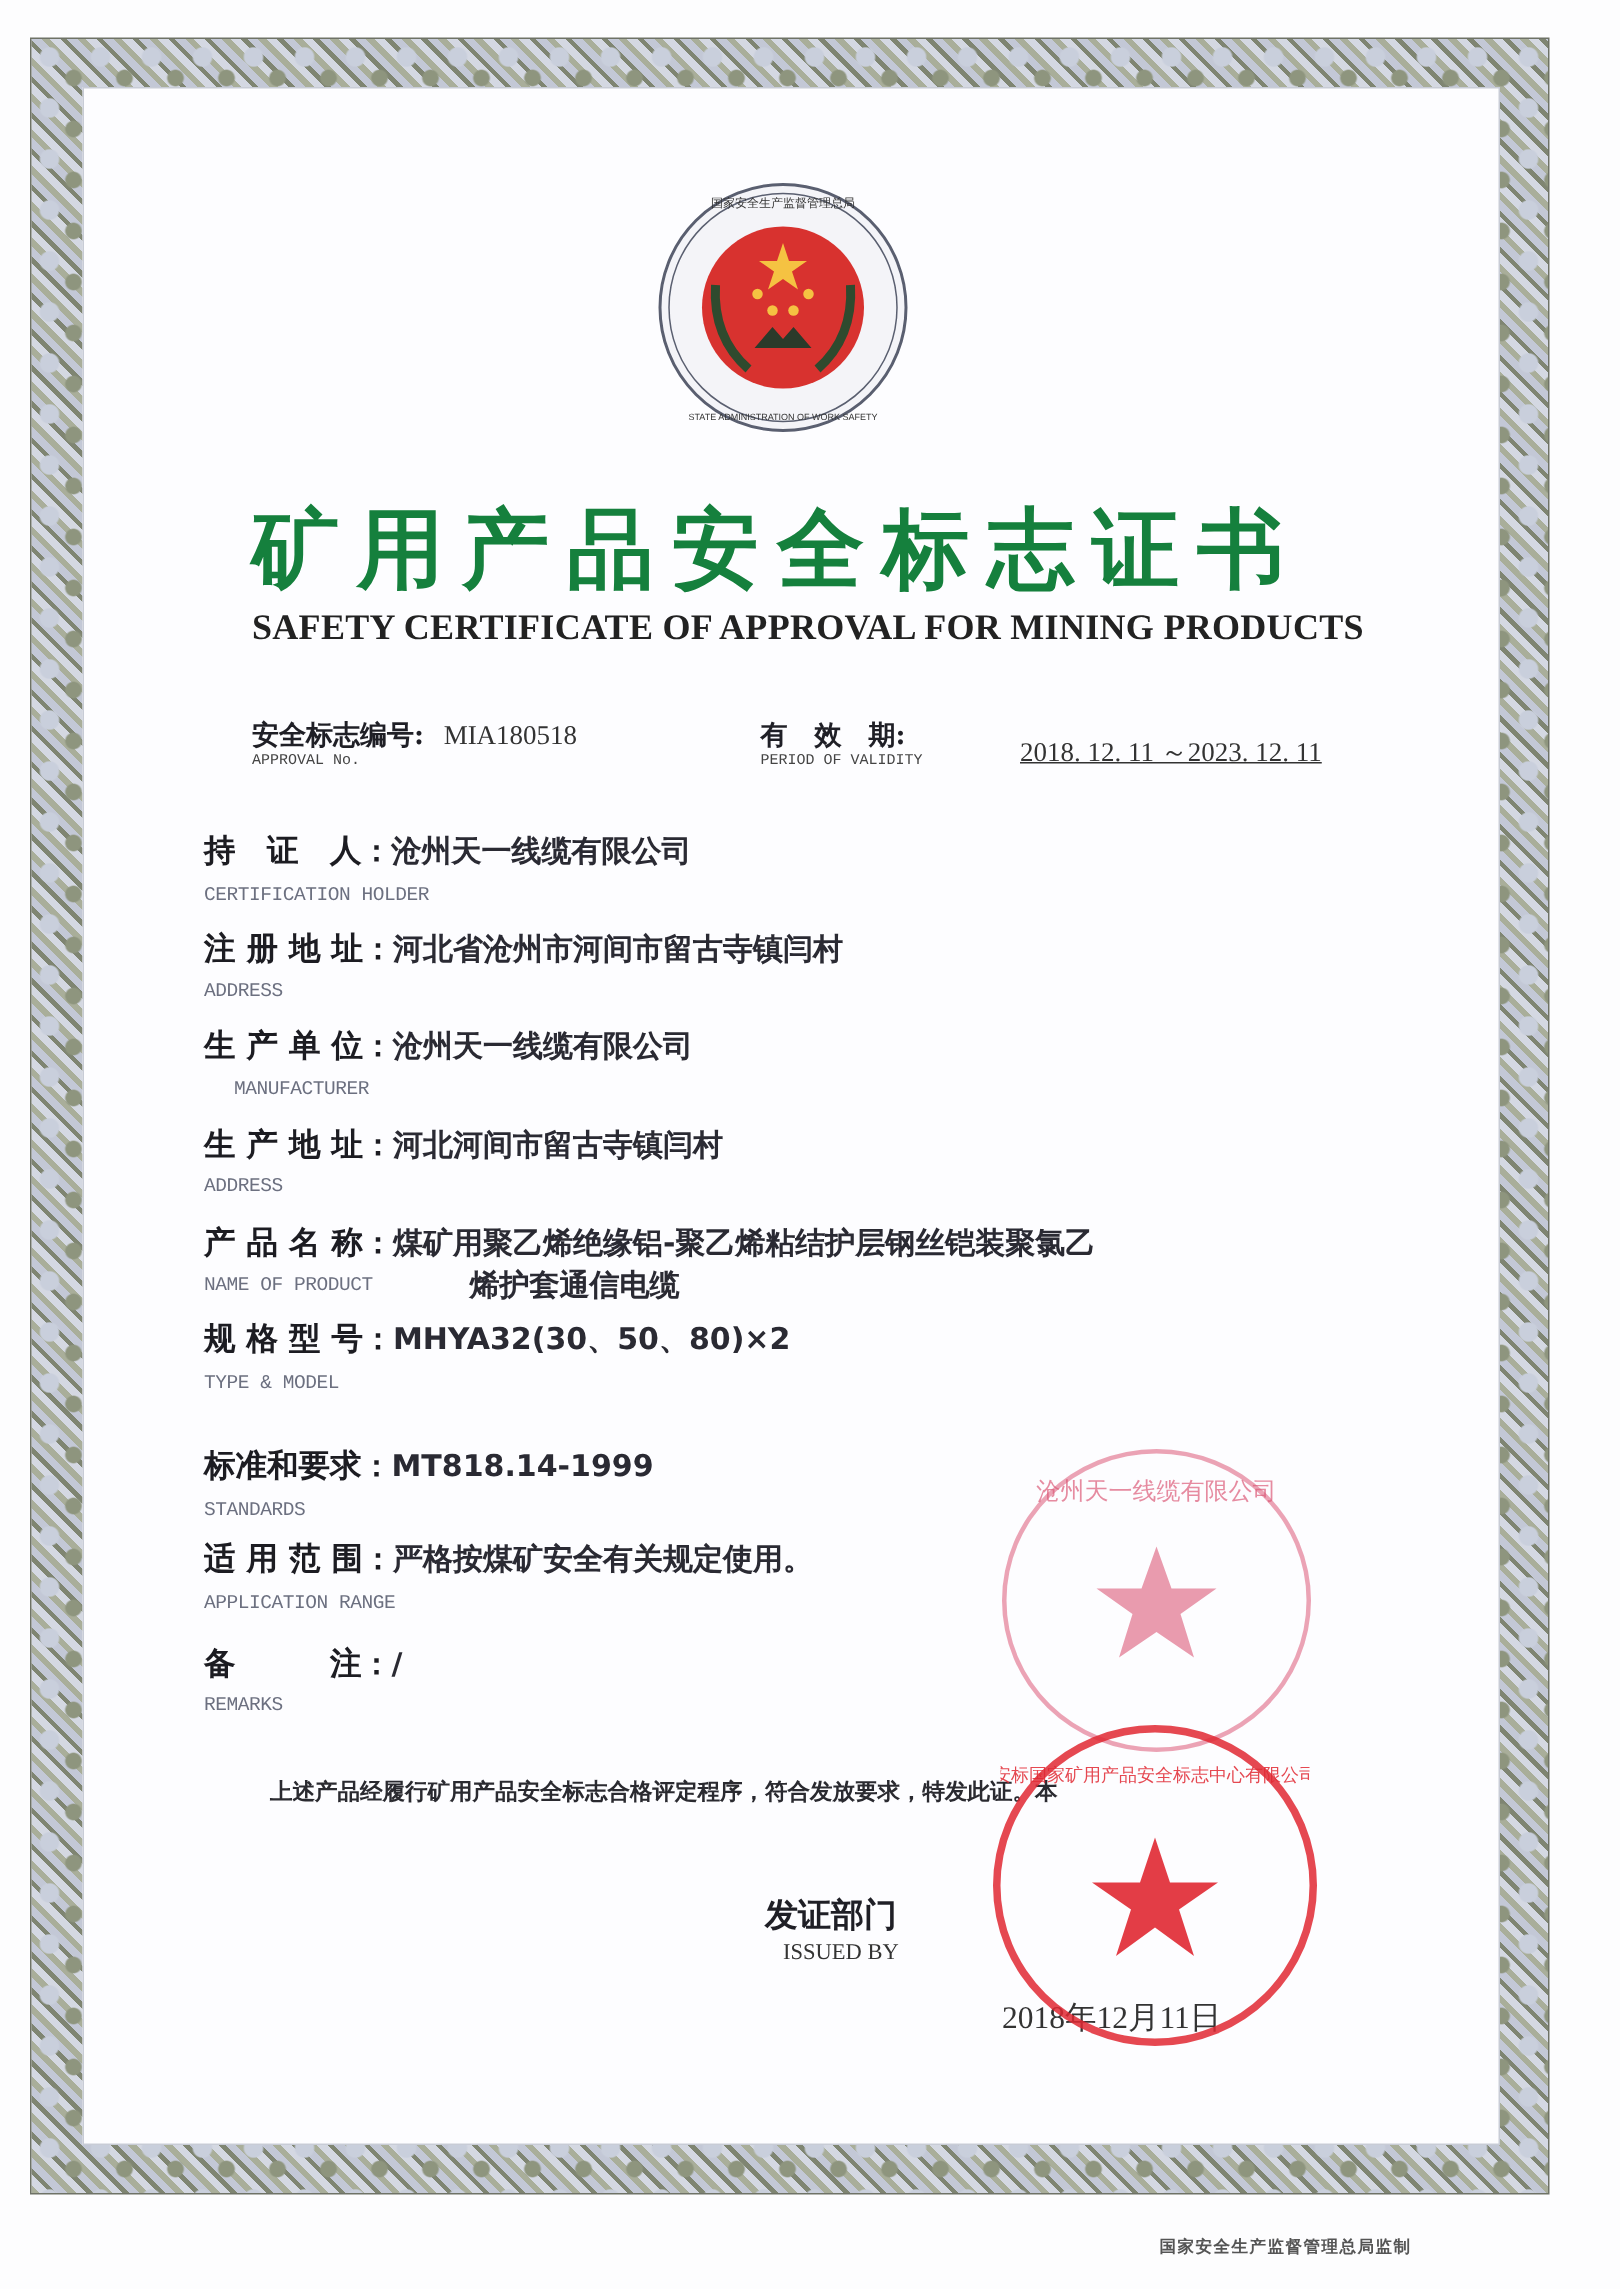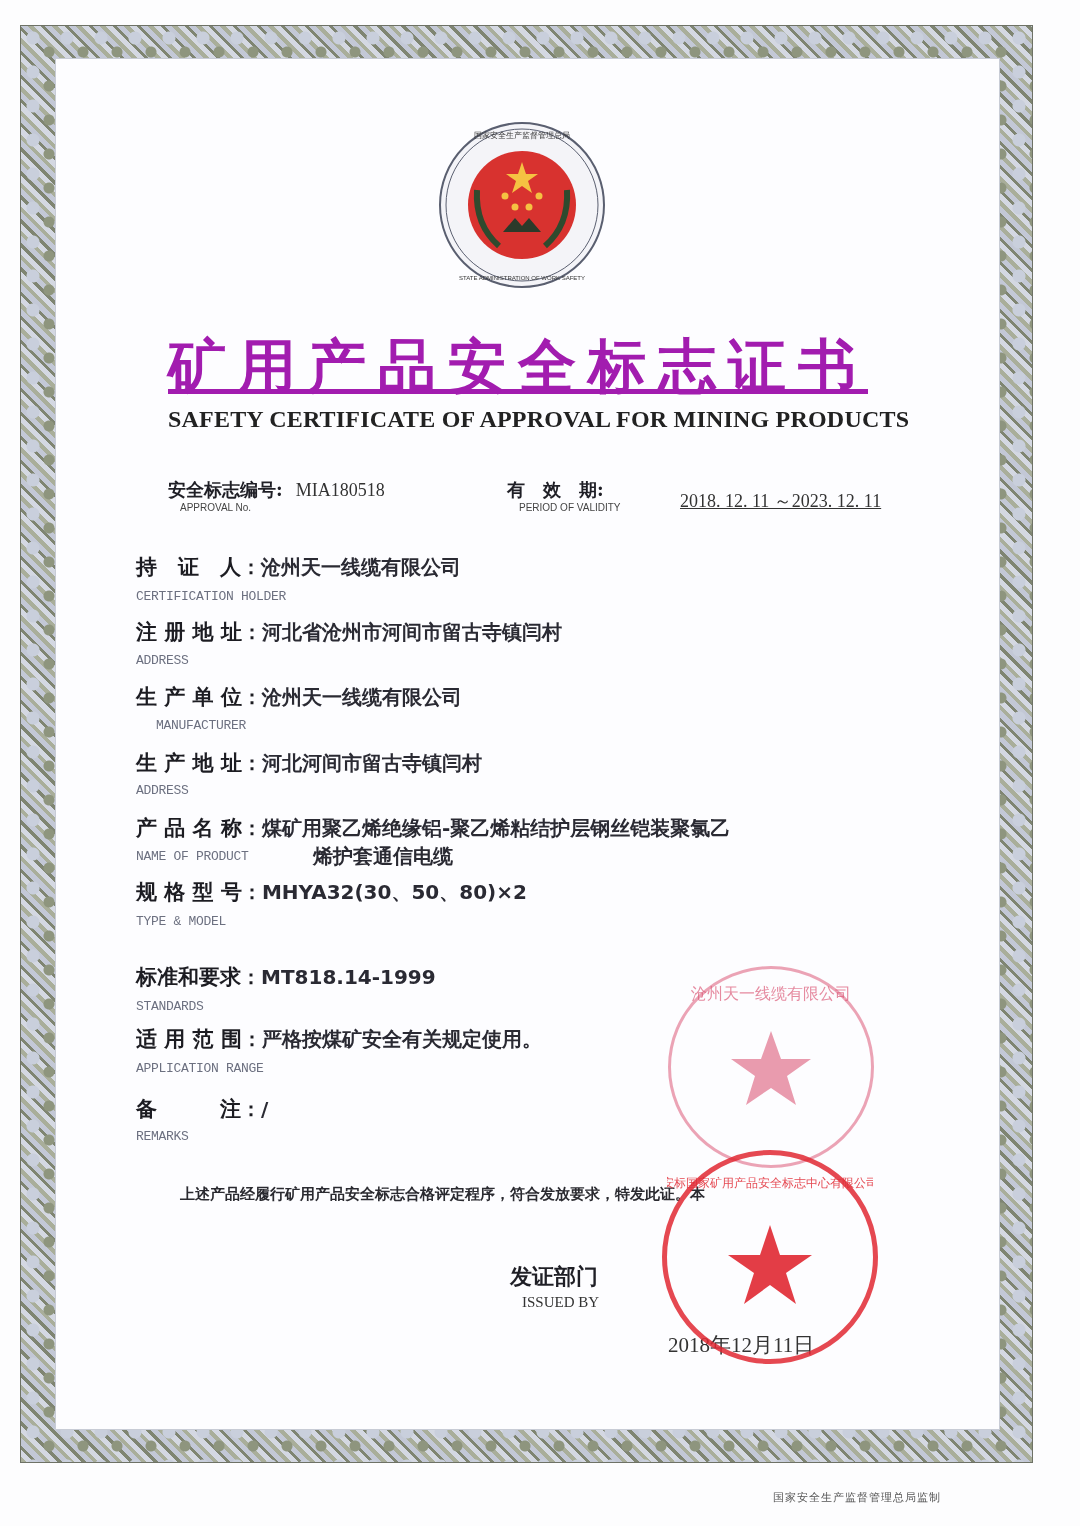--- a/index.html
+++ b/index.html
@@ -6,34 +6,34 @@
   body { width:1080px; height:1526px; background:#fdfdfe; position:relative; overflow:hidden; font-family:"DejaVu Serif", serif; color:#1f1f26; }
   .frame { position:absolute; left:20px; top:25px; width:1013px; height:1438px;
     background:
       radial-gradient(circle at 12px 12px, #c9cfdc 0 6px, transparent 7px) 0 0/34px 34px,
       radial-gradient(circle at 28px 26px, #8e957e 0 5px, transparent 6px) 0 0/34px 34px,
       repeating-linear-gradient(45deg, #a9ae9a 0 4px, #d4d8e2 4px 9px, #7f8572 9px 12px, #c3c8d6 12px 17px);
     border:1px solid #6e7266; box-sizing:border-box; }
   .paper { position:absolute; left:55px; top:58px; width:945px; height:1372px; background:#fdfdff; border:1px solid #c8ccd6; box-sizing:border-box; }
   .abs { position:absolute; }
   .emblem { left:437px; top:120px; width:170px; height:170px; }
-  .title-cn { left:168px; top:328px; font-size:58px; font-weight:bold; letter-spacing:12px; color:#a21caf; font-family:"DejaVu Serif", serif;text-decoration:underline; }
+  .title-cn { left:168px; top:328px; font-size:58px; font-weight:bold; letter-spacing:12px; color:#15803d; font-family:"DejaVu Serif", serif; }
   .title-en { left:168px; top:406px; font-size:24px; font-weight:bold; color:#222; font-family:"Liberation Serif", serif; letter-spacing:0.2px; }
   .meta-label { font-size:18px; font-weight:bold; font-family:"DejaVu Serif", serif; }
-  .meta-sub { font-size:10px; color:#444; font-family:Liberation Sans, sans-serif;margin-left:12px; }
+  .meta-sub { font-size:10px; color:#444; font-family:Liberation Mono, monospace; }
   .meta-val { font-size:18px; font-family:"Liberation Serif", serif; color:#333; }
   .row-label { left:136px; font-size:21px; font-weight:bold; color:#1c1c22; font-family:"DejaVu Sans", sans-serif; white-space:pre; }
   .row-colon { font-size:20px; font-weight:bold; }
   .row-val { font-size:20px; font-weight:bold; color:#2a2a33; font-family:"DejaVu Sans", sans-serif; white-space:pre; }
   .row-sub { left:136px; font-size:13px; color:#6c7080; font-family:"Liberation Mono", monospace; letter-spacing:-0.3px; }
   .para { left:140px; top:1180px; width:810px; font-size:15px; font-weight:bold; color:#2a2a30; line-height:28px; font-family:"DejaVu Serif", serif; }
   .issued-cn { left:510px; top:1262px; font-size:22px; font-weight:bold; font-family:"DejaVu Serif", serif; }
   .issued-en { left:522px; top:1294px; font-size:15px; color:#333; font-family:"Liberation Serif", serif; }
   .issue-date { left:668px; top:1331px; font-size:21px; color:#333; font-family:"Liberation Serif", serif; }
-  .footer { left:773px; top:1490px; font-size:11px; font-weight:normal; color:#555; font-family:"DejaVu Serif", serif; letter-spacing:1px; }
+  .footer { left:773px; top:1490px; font-size:11px; font-weight:bold; color:#555; font-family:"DejaVu Serif", serif; letter-spacing:1px; }
   .seal { border-radius:50%; }
 </style>
 </head>
 <body>
 
 <div class="frame"></div>
 <div class="paper"></div>
 
 <div class="abs emblem">
   <svg width="170" height="170" viewBox="0 0 170 170">

